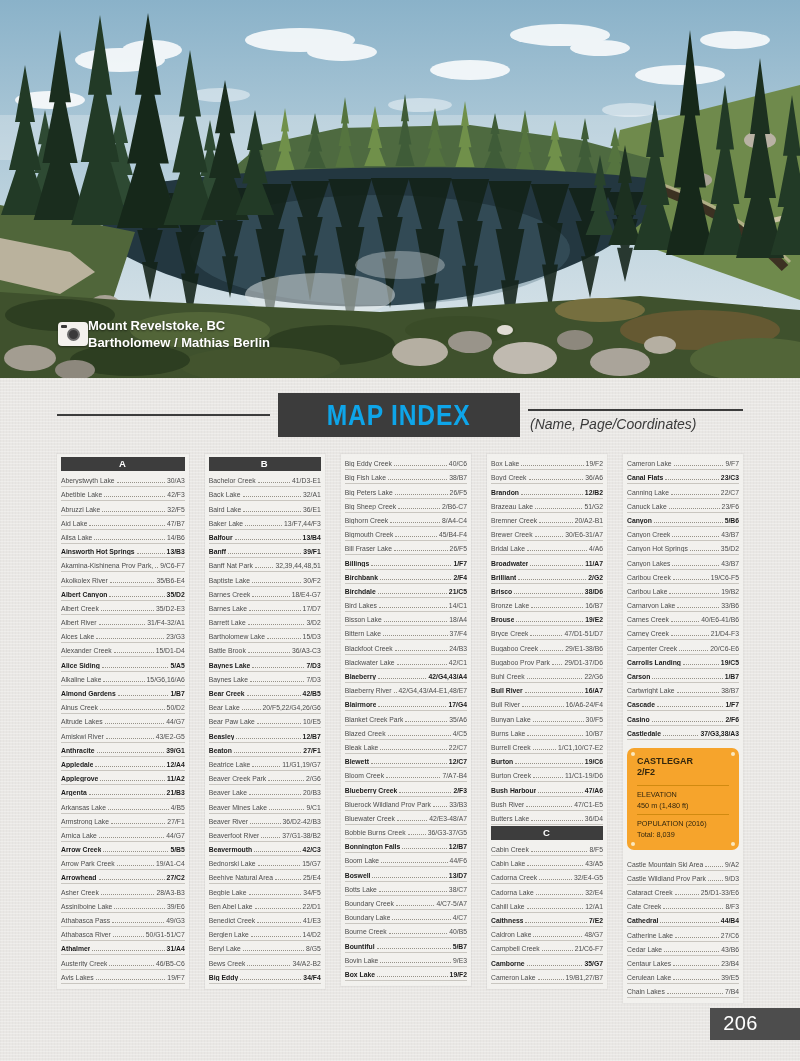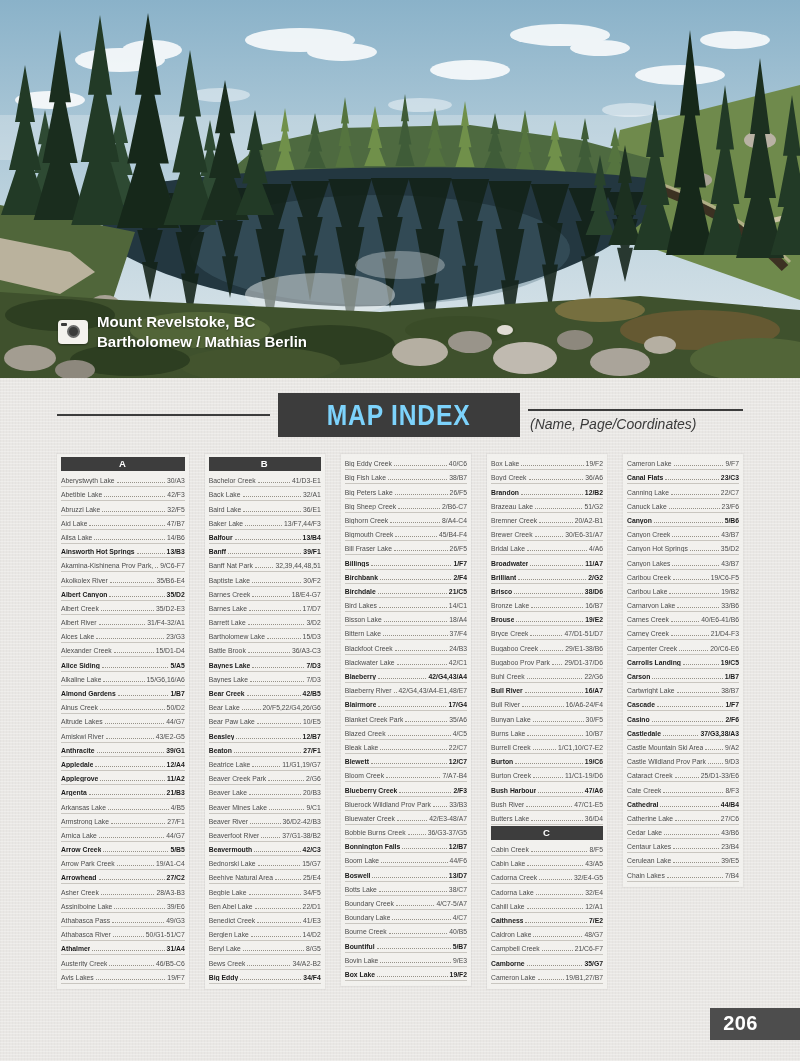--- a/index.html
+++ b/index.html
@@ -4,33 +4,33 @@
 <style>
   html,body{margin:0;padding:0;}
   .page{position:relative;width:800px;height:1061px;overflow:hidden;
     font-family:"Liberation Sans",sans-serif;
     background-color:#e9e7e4;
     background-image:repeating-linear-gradient(0deg,rgba(255,255,255,.28) 0 1px,transparent 1px 3px),
                      repeating-linear-gradient(90deg,rgba(0,0,0,.02) 0 1px,transparent 1px 3px);}
   
   .photo{position:relative;width:800px;height:378px;overflow:hidden;background:#9db8c8;}
   .photo svg{display:block;}
-  .caption{position:absolute;left:58px;bottom:26px;display:flex;align-items:center;gap:9px;
-    color:#fff;font-size:15px;font-weight:bold;line-height:1.35;text-shadow:0 1px 2px rgba(0,0,0,.55);}
+  .caption{position:absolute;left:58px;bottom:26px;display:flex;align-items:center;
+    color:#fff;font-size:13px;font-weight:bold;line-height:1.35;text-shadow:0 1px 2px rgba(0,0,0,.55);}
   .cam{width:30px;height:24px;background:#f4f2ee;border-radius:4px;position:relative;flex:0 0 auto;
     box-shadow:0 1px 2px rgba(0,0,0,.4);}
   .cam:before{content:"";position:absolute;left:50%;top:50%;width:13px;height:13px;margin:-6.5px 0 0 -6.5px;
     border-radius:50%;background:#3a3a3a;border:2px solid #6b6b6b;box-sizing:border-box;}
   .cam:after{content:"";position:absolute;left:3px;top:3px;width:6px;height:3px;background:#3a3a3a;border-radius:1px;}
   
   .content{padding:0 57px;}
   .title-row{display:flex;align-items:center;margin-top:15px;height:44px;}
   .rule{height:2px;background:#3c3c3c;}
   .rule.left{flex:0 0 213px;margin-right:8px;}
-  .title-box{flex:0 0 242px;height:44px;background:#3c3c3c;color:#7dd3fc;display:flex;align-items:center;justify-content:center;}
+  .title-box{flex:0 0 242px;height:44px;background:#3c3c3c;color:#0ea5e9;display:flex;align-items:center;justify-content:center;}
   .title-box span{display:inline-block;font-size:30px;font-weight:bold;letter-spacing:1px;transform:scaleX(.82);white-space:nowrap;}
   .right-group{flex:1;margin-left:8px;padding-top:10px;}
   .right-group .rule{width:100%;}
   .subtitle{font-style:italic;font-size:14px;color:#3a3a3a;margin-top:5px;padding-left:2px;}
   
   .index{display:flex;gap:16px;margin-top:17px;align-items:flex-start;}
   .col{flex:1;background:#f2f1ee;padding:2px 4px 5px;box-shadow:0 0 0 1px rgba(0,0,0,.03);}
   .letter{height:14px;line-height:14px;background:#3d3d3d;color:#fff;text-align:center;
     font-size:9.5px;font-weight:bold;margin:1px 0 2px;letter-spacing:1px;}
   .row{display:flex;align-items:flex-end;height:14.2px;box-sizing:border-box;border-bottom:1px solid #c9c6c0;
@@ -42,21 +42,21 @@
   
   .castle-box{position:relative;margin:8px 0 6px;background:#f6a42c;border-radius:7px;padding:8px 10px 7px;
     color:#33270e;}
   .castle-box .dot{position:absolute;width:4px;height:4px;border-radius:50%;background:#fbe9c0;}
   .dot.tl{left:4px;top:4px}.dot.tr{right:4px;top:4px}.dot.bl{left:4px;bottom:4px}.dot.br{right:4px;bottom:4px}
   .cb-head{font-size:9px;font-weight:bold;line-height:1.3;padding-bottom:6px;border-bottom:1px solid #d18a10;}
   .cb-sec{font-size:7.3px;line-height:1.45;padding:4px 0 3px;}
   .cb-sec + .cb-sec{border-top:1px solid #d18a10;}
   
   .page-num{position:absolute;right:0;bottom:21px;background:#4d4d4d;color:#fff;
-    font-size:20px;font-weight:bold;padding:4px 42px 5px 13px;letter-spacing:.5px;}
+    font-size:20px;font-weight:normal;padding:4px 42px 5px 13px;letter-spacing:.5px;}
 </style>
 </head>
 <body>
 
 <div class="page">
 
   <div class="photo">
     <svg width="800" height="378" viewBox="0 0 800 378" preserveAspectRatio="none">
       <defs>
         <linearGradient id="sky" x1="0" y1="0" x2="0" y2="1">
@@ -1043,20 +1043,38 @@
           <div class="row b">
             <span class="nm">Casino</span>
             <span class="ldr"></span>
             <span class="vl">2/F6</span>
           </div>
           <div class="row b">
             <span class="nm">Castledale</span>
             <span class="ldr"></span>
             <span class="vl">37/G3,38/A3</span>
           </div>
+  <div class="castle-box">
+    <div class="dot tl"></div>
+    <div class="dot tr"></div>
+    <div class="dot bl"></div>
+    <div class="dot br"></div>
+    <div class="cb-head">
+      <div>CASTLEGAR</div>
+      <div>2/F2</div>
+    </div>
+    <div class="cb-sec">
+      <div>ELEVATION</div>
+      <div>450 m (1,480 ft)</div>
+    </div>
+    <div class="cb-sec">
+      <div>POPULATION (2016)</div>
+      <div>Total: 8,039</div>
+    </div>
+  </div>
 <div class="row">
             <span class="nm">Castle Mountain Ski Area</span>
             <span class="ldr"></span>
             <span class="vl">9/A2</span>
           </div>
           <div class="row">
             <span class="nm">Castle Wildland Prov Park</span>
             <span class="ldr"></span>
             <span class="vl">9/D3</span>
           </div>

